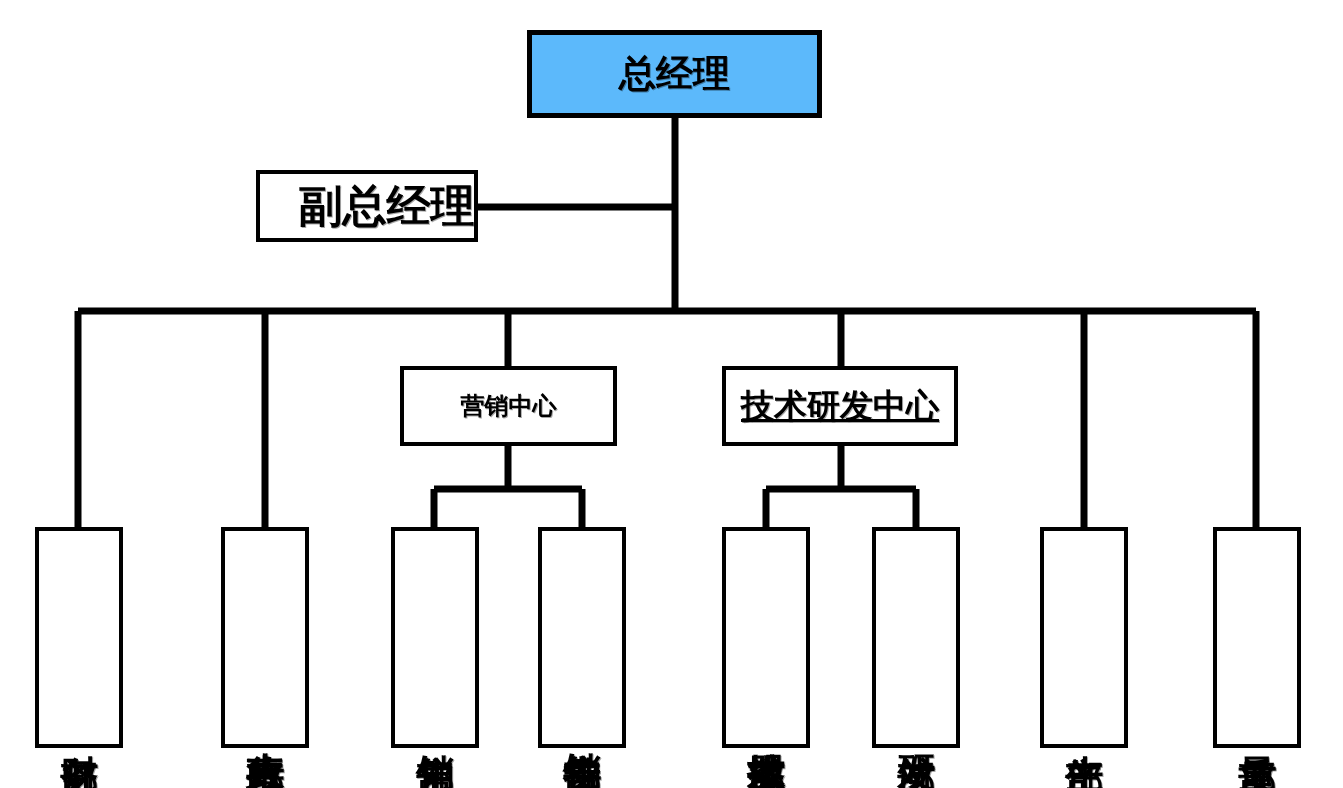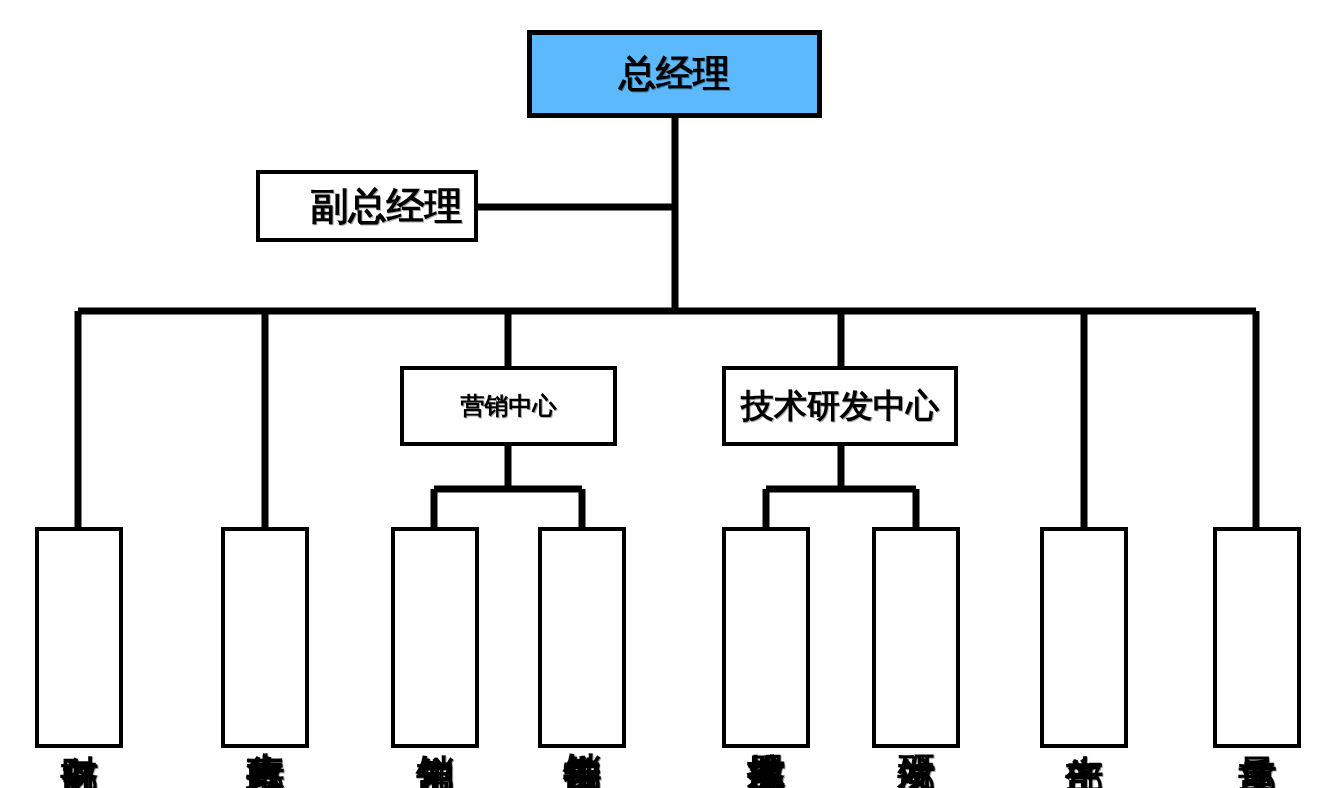--- a/index.html
+++ b/index.html
@@ -95,29 +95,29 @@
       <line x1="766" y1="489" x2="766" y2="529"></line>
       <line x1="916" y1="489" x2="916" y2="529"></line>
     </g>
   </svg>
 
   <div class="node horizontal accent" style="left:527px; top:30px; width:295px; height:88px; background:#5CB9FB;">
     <span class="node-label">总经理</span>
   </div>
 
   <div class="node horizontal" style="left:256px; top:170px; width:222px; height:72px;">
-    <span class="node-label" style="font-size:38px;margin-left:39px;">副总经理</span>
+    <span class="node-label" style="font-size:44px;margin-left:39px;">副总经理</span>
   </div>
 
   <div class="node horizontal" style="left:400px; top:366px; width:217px; height:80px;">
     <span class="node-label" style="font-size:24px;">营销中心</span>
   </div>
 
   <div class="node horizontal" style="left:722px; top:366px; width:236px; height:80px;">
-    <span class="node-label" style="font-size:33px;">技术研发中心</span>
+    <span class="node-label" style="font-size:33px;text-decoration:underline;">技术研发中心</span>
   </div>
 
   <div class="node vertical" style="left:35px; top:527px; width:88px; height:221px;">
     <span class="node-label">财务部</span>
   </div>
 
   <div class="node vertical" style="left:221px; top:527px; width:88px; height:221px;">
     <span class="node-label">人事行政部</span>
   </div>
 

